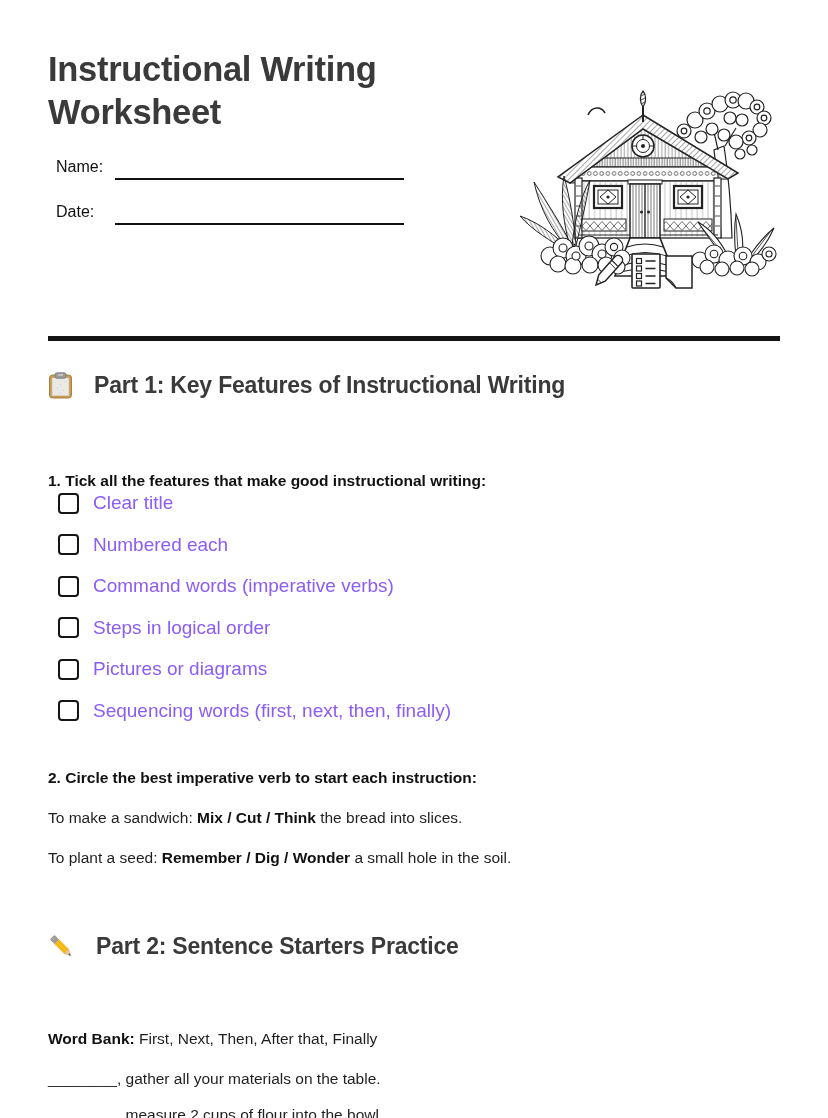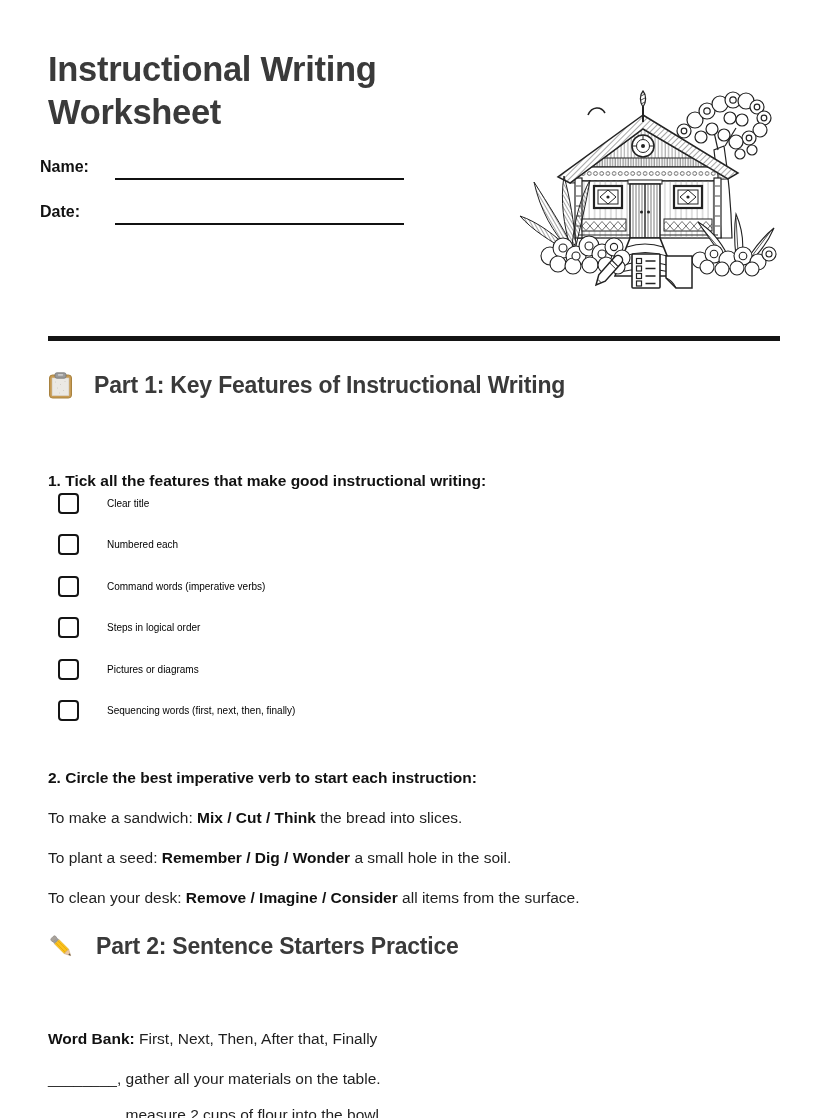--- a/index.html
+++ b/index.html
@@ -11,21 +11,21 @@
   }
   .page { position:absolute; inset:0; }
 
   .title {
     position:absolute; left:48px; top:48px; width:440px;
     font-size:34.5px; line-height:43px; font-weight:700;
     color:#3a3a3a; letter-spacing:-0.3px;
   }
 
   .field-label {
-    position:absolute; left:40px; font-size:16px; font-weight:700; color:#111;
+    position:absolute; left:56px; font-size:16px; font-weight:400; color:#111;
   }
   .field-line {
     position:absolute; left:115px; width:289px; height:0;
     border-top:2.4px solid #111;
   }
 
   .illustration { position:absolute; left:518px; top:88px; }
 
   .rule {
     position:absolute; left:48px; top:336px; width:732px; height:4.5px;
@@ -41,21 +41,21 @@
   .q-bold {
     position:absolute; left:48px; font-size:15.5px; font-weight:700; color:#111;
   }
 
   .checklist { position:absolute; left:58px; top:492px; }
   .check-row { display:flex; align-items:center; height:22px; margin-bottom:19.5px; }
   .checkbox {
     width:21px; height:21px; border:2.6px solid #141414; border-radius:4px;
     background:#fff; flex:0 0 auto;
   }
-  .check-label { margin-left:28px; font-size:10px; color:#000000; }
+  .check-label { margin-left:14px; font-size:19px; color:#8b5cf6; }
 
   .body-line {
     position:absolute; left:48px; font-size:15.5px; color:#1f1f1f; white-space:nowrap;
   }
   .body-line b, .wb-label { font-weight:700; color:#111; }
 </style>
 </head>
 <body>
 
 <div class="page">
@@ -305,21 +305,20 @@
     <div class="check-row">
       <div class="checkbox"></div>
       <span class="check-label">Sequencing words (first, next, then, finally)</span>
     </div>
   </div>
 
   <div class="q-bold" style="top:769px;">2. Circle the best imperative verb to start each instruction:</div>
 
   <div class="body-line" style="top:809px;"><span>To make a sandwich: </span><b>Mix / Cut / Think</b><span> the bread into slices.</span></div>
   <div class="body-line" style="top:849px;"><span>To plant a seed: </span><b>Remember / Dig / Wonder</b><span> a small hole in the soil.</span></div>
-  <div class="body-line" style="top:889px;"><span>To clean your desk: </span><b>Remove / Imagine / Consider</b><span> all items from the surface.</span></div>
 
   <div class="section-heading" style="top:933px;justify-content:center;">
     <svg class="hicon" width="27" height="27" viewBox="0 0 26 26">
       <g transform="rotate(45 13 13)">
         <rect x="0.5" y="10" width="4" height="6" rx="1.8" fill="#a8a29b" stroke="#8a847d" stroke-width="0.6"></rect>
         <rect x="4.5" y="10" width="2.2" height="6" fill="#98999b"></rect>
         <rect x="6.7" y="10" width="13" height="6" fill="#fcc21b" stroke="#d9a614" stroke-width="0.5"></rect>
         <line x1="6.7" y1="11.6" x2="19.7" y2="11.6" stroke="#e3a812" stroke-width="0.8"></line>
         <line x1="6.7" y1="14.4" x2="19.7" y2="14.4" stroke="#e3a812" stroke-width="0.8"></line>
         <polygon points="19.7,10 25.5,13 19.7,16" fill="#edc9a3" stroke="#caa36e" stroke-width="0.5"></polygon>

